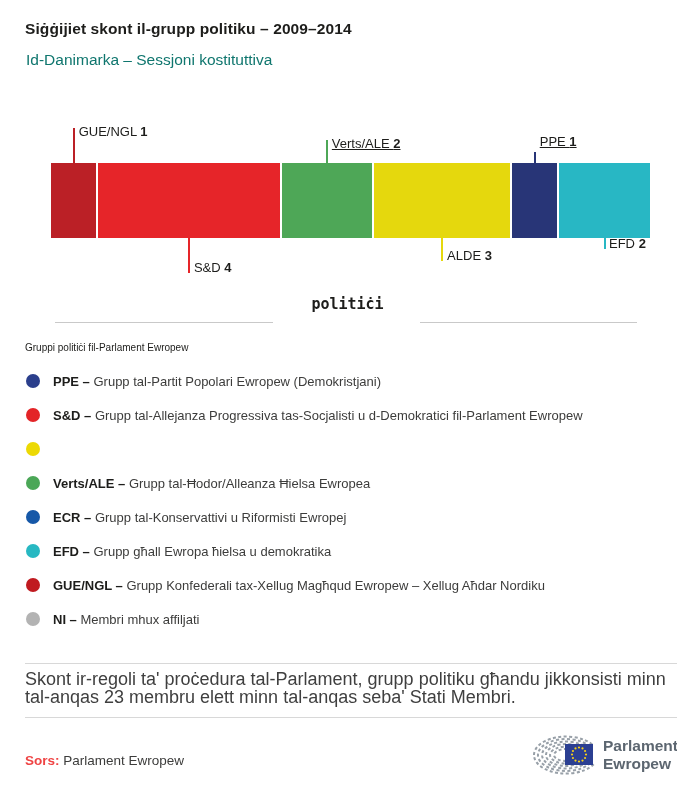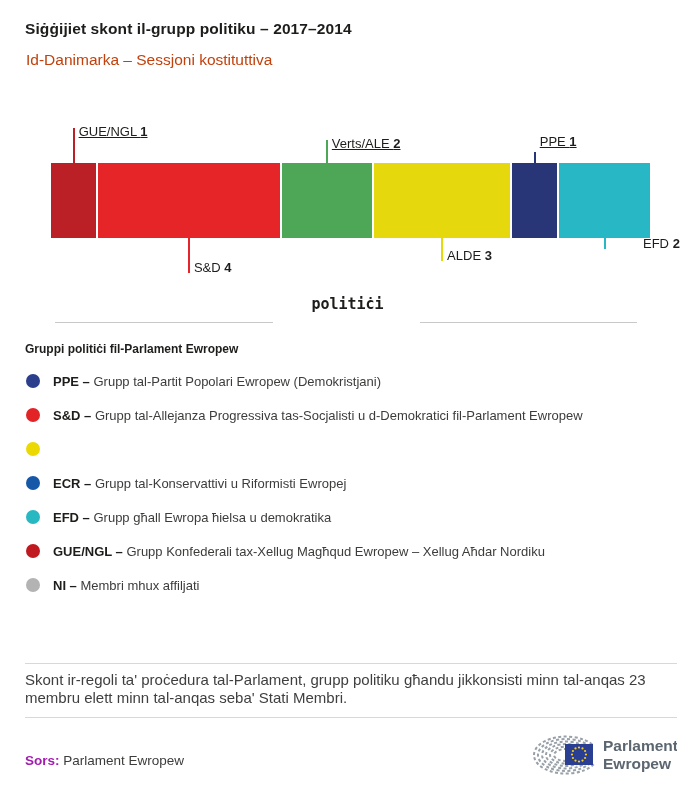--- a/index.html
+++ b/index.html
@@ -1,99 +1,103 @@
 <!DOCTYPE html>
 <html><head>
 <meta charset="utf-8">
 <style>
   html,body { margin:0; padding:0; background:#ffffff; }
   .page {
     position:relative; width:700px; height:786px; background:#ffffff;
     font-family:"Liberation Sans", sans-serif; color:#1d1d1b; overflow:hidden;
   }
   .title { position:absolute; left:25px; top:20px; font-size:15.5px; font-weight:bold; letter-spacing:.1px; }
-  .subtitle { position:absolute; left:26px; top:51px; font-size:15.5px; color:#c2410c; }
+  .subtitle { position:absolute; left:26px; top:51px; font-size:15.5px; color:#0f766e; }
 
   .chart { position:absolute; left:0; top:100px; width:700px; height:190px; }
   .bar { position:absolute; left:51px; top:63px; width:599px; height:75px; }
   .seg { position:absolute; top:0; height:75px; }
   .tick { position:absolute; width:2px; }
   .callout { position:absolute; font-size:13px; white-space:nowrap; color:#1d1d1b; }
   .callout b { font-weight:bold; }
 
   .hline { position:absolute; height:1px; background:#c9c9c9; }
   .total-label {
     position:absolute; left:278px; top:295px; width:139px; text-align:center;
     font-family:"DejaVu Sans Mono", monospace; font-weight:bold; font-size:15px; line-height:18px;
   }
 
-  .legend-heading { position:absolute; left:25px; top:342px; font-size:12px; font-weight:bold; }
+  .legend-heading { position:absolute; left:25px; top:342px; font-size:10px; font-weight:normal; }
   .legend { position:absolute; left:25px; top:364px; width:660px; }
   .lrow { display:flex; align-items:center; height:34px; }
   .dot { width:14px; height:14px; border-radius:50%; margin-left:1px; margin-right:13px; flex:none; }
   .ltext { font-size:13px; color:#3c3c3b; white-space:nowrap; }
   .ltext b { color:#1d1d1b; font-weight:bold; }
 
   .divider { position:absolute; left:25px; width:652px; height:1px; background:#d8d8d8; }
-  .footnote { position:absolute; left:25px; top:671px; width:656px; font-size:15px; line-height:17.5px; color:#3f3f3f; }
+  .footnote { position:absolute; left:25px; top:671px; width:656px; font-size:18px; line-height:17.5px; color:#3f3f3f; }
 
   .source { position:absolute; left:25px; top:753px; font-size:13.5px; color:#3c3c3b; }
-  .source b { color:#a21caf; font-weight:bold;text-align:right; }
+  .source b { color:#ef4444; font-weight:bold;text-align:right; }
 
   .logo { position:absolute; left:527px; top:724px; width:150px; height:54px; }
 </style>
 </head>
 <body>
 
 <div class="page">
 
-  <div class="title">Siġġijiet skont il-grupp politiku – 2017–2014</div>
+  <div class="title">Siġġijiet skont il-grupp politiku – 2009–2014</div>
   <div class="subtitle">Id-Danimarka – Sessjoni kostituttiva</div>
 
   <div class="chart">
     <div class="bar">
         <div class="seg" style="left: 0px; width: 45.3077px; background: rgb(187, 32, 38);"></div>
         <div class="seg" style="left: 47.3077px; width: 181.231px; background: rgb(230, 37, 41);"></div>
         <div class="seg" style="left: 230.538px; width: 90.6154px; background: rgb(78, 167, 87);"></div>
         <div class="seg" style="left: 323.154px; width: 135.923px; background: rgb(229, 216, 13);"></div>
         <div class="seg" style="left: 461.077px; width: 45.3077px; background: rgb(40, 53, 119);"></div>
         <div class="seg" style="left: 508.385px; width: 90.6154px; background: rgb(40, 183, 196);"></div>
       </div>
   <div class="tick" style="left: 72.6538px; height: 35px; background: rgb(187, 32, 38); top: 28px;"></div>
-      <div class="callout" style="left: 78.6538px; top: 24px; text-decoration: underline;"><span>GUE/NGL </span><b>1</b></div>
+      <div class="callout" style="left: 78.6538px; top: 24px;"><span>GUE/NGL </span><b>1</b></div>
       <div class="tick" style="left: 187.923px; height: 35px; background: rgb(230, 37, 41); top: 138px;"></div>
       <div class="callout" style="left: 193.923px; top: 160px;"><span>S&amp;D </span><b>4</b></div>
       <div class="tick" style="left: 325.846px; height: 23px; background: rgb(78, 167, 87); top: 40px;"></div>
       <div class="callout" style="left: 331.846px; top: 36px; text-decoration: underline;"><span>Verts/ALE </span><b>2</b></div>
       <div class="tick" style="left: 441.115px; height: 23px; background: rgb(229, 216, 13); top: 138px;"></div>
       <div class="callout" style="left: 447.115px; top: 148px;"><span>ALDE </span><b>3</b></div>
       <div class="tick" style="left: 533.731px; height: 11px; background: rgb(40, 53, 119); top: 52px;"></div>
       <div class="callout" style="left: 539.731px; top: 34px; text-decoration: underline;"><span>PPE </span><b>1</b></div>
       <div class="tick" style="left: 603.692px; height: 11px; background: rgb(40, 183, 196); top: 138px;"></div>
-      <div class="callout" style="left: 643px; top: 136px; text-align: center;"><span>EFD </span><b>2</b></div>
+      <div class="callout" style="left: 609px; top: 136px; text-align: center;"><span>EFD </span><b>2</b></div>
     </div>
 
   <div class="hline" style="left:55px; top:322px; width:218px;"></div>
   <div class="hline" style="left:420px; top:322px; width:217px;"></div>
   <div class="total-label">
     <div>politiċi</div>
   </div>
 
   <div class="legend-heading">Gruppi politiċi fil-Parlament Ewropew</div>
   <div class="legend">
       <div class="lrow">
         <span class="dot" style="background: rgb(43, 63, 140);"></span>
         <span class="ltext"><b>PPE – </b><span>Grupp tal-Partit Popolari Ewropew (Demokristjani)</span></span>
       </div>
       <div class="lrow">
         <span class="dot" style="background: rgb(227, 36, 39);"></span>
         <span class="ltext"><b>S&amp;D – </b><span>Grupp tal-Allejanza Progressiva tas-Socjalisti u d-Demokratici fil-Parlament Ewropew</span></span>
       </div>
       <div class="lrow">
         <span class="dot" style="background: rgb(236, 217, 4);"></span>
+      </div>
+      <div class="lrow">
+        <span class="dot" style="background: rgb(75, 167, 87);"></span>
+        <span class="ltext"><b>Verts/ALE – </b><span>Grupp tal-Ħodor/Alleanza Ħielsa Ewropea</span></span>
       </div>
       <div class="lrow">
         <span class="dot" style="background: rgb(22, 88, 168);"></span>
         <span class="ltext"><b>ECR – </b><span>Grupp tal-Konservattivi u Riformisti Ewropej</span></span>
       </div>
       <div class="lrow">
         <span class="dot" style="background: rgb(39, 184, 194);"></span>
         <span class="ltext"><b>EFD – </b><span>Grupp għall Ewropa ħielsa u demokratika</span></span>
       </div>
       <div class="lrow">

